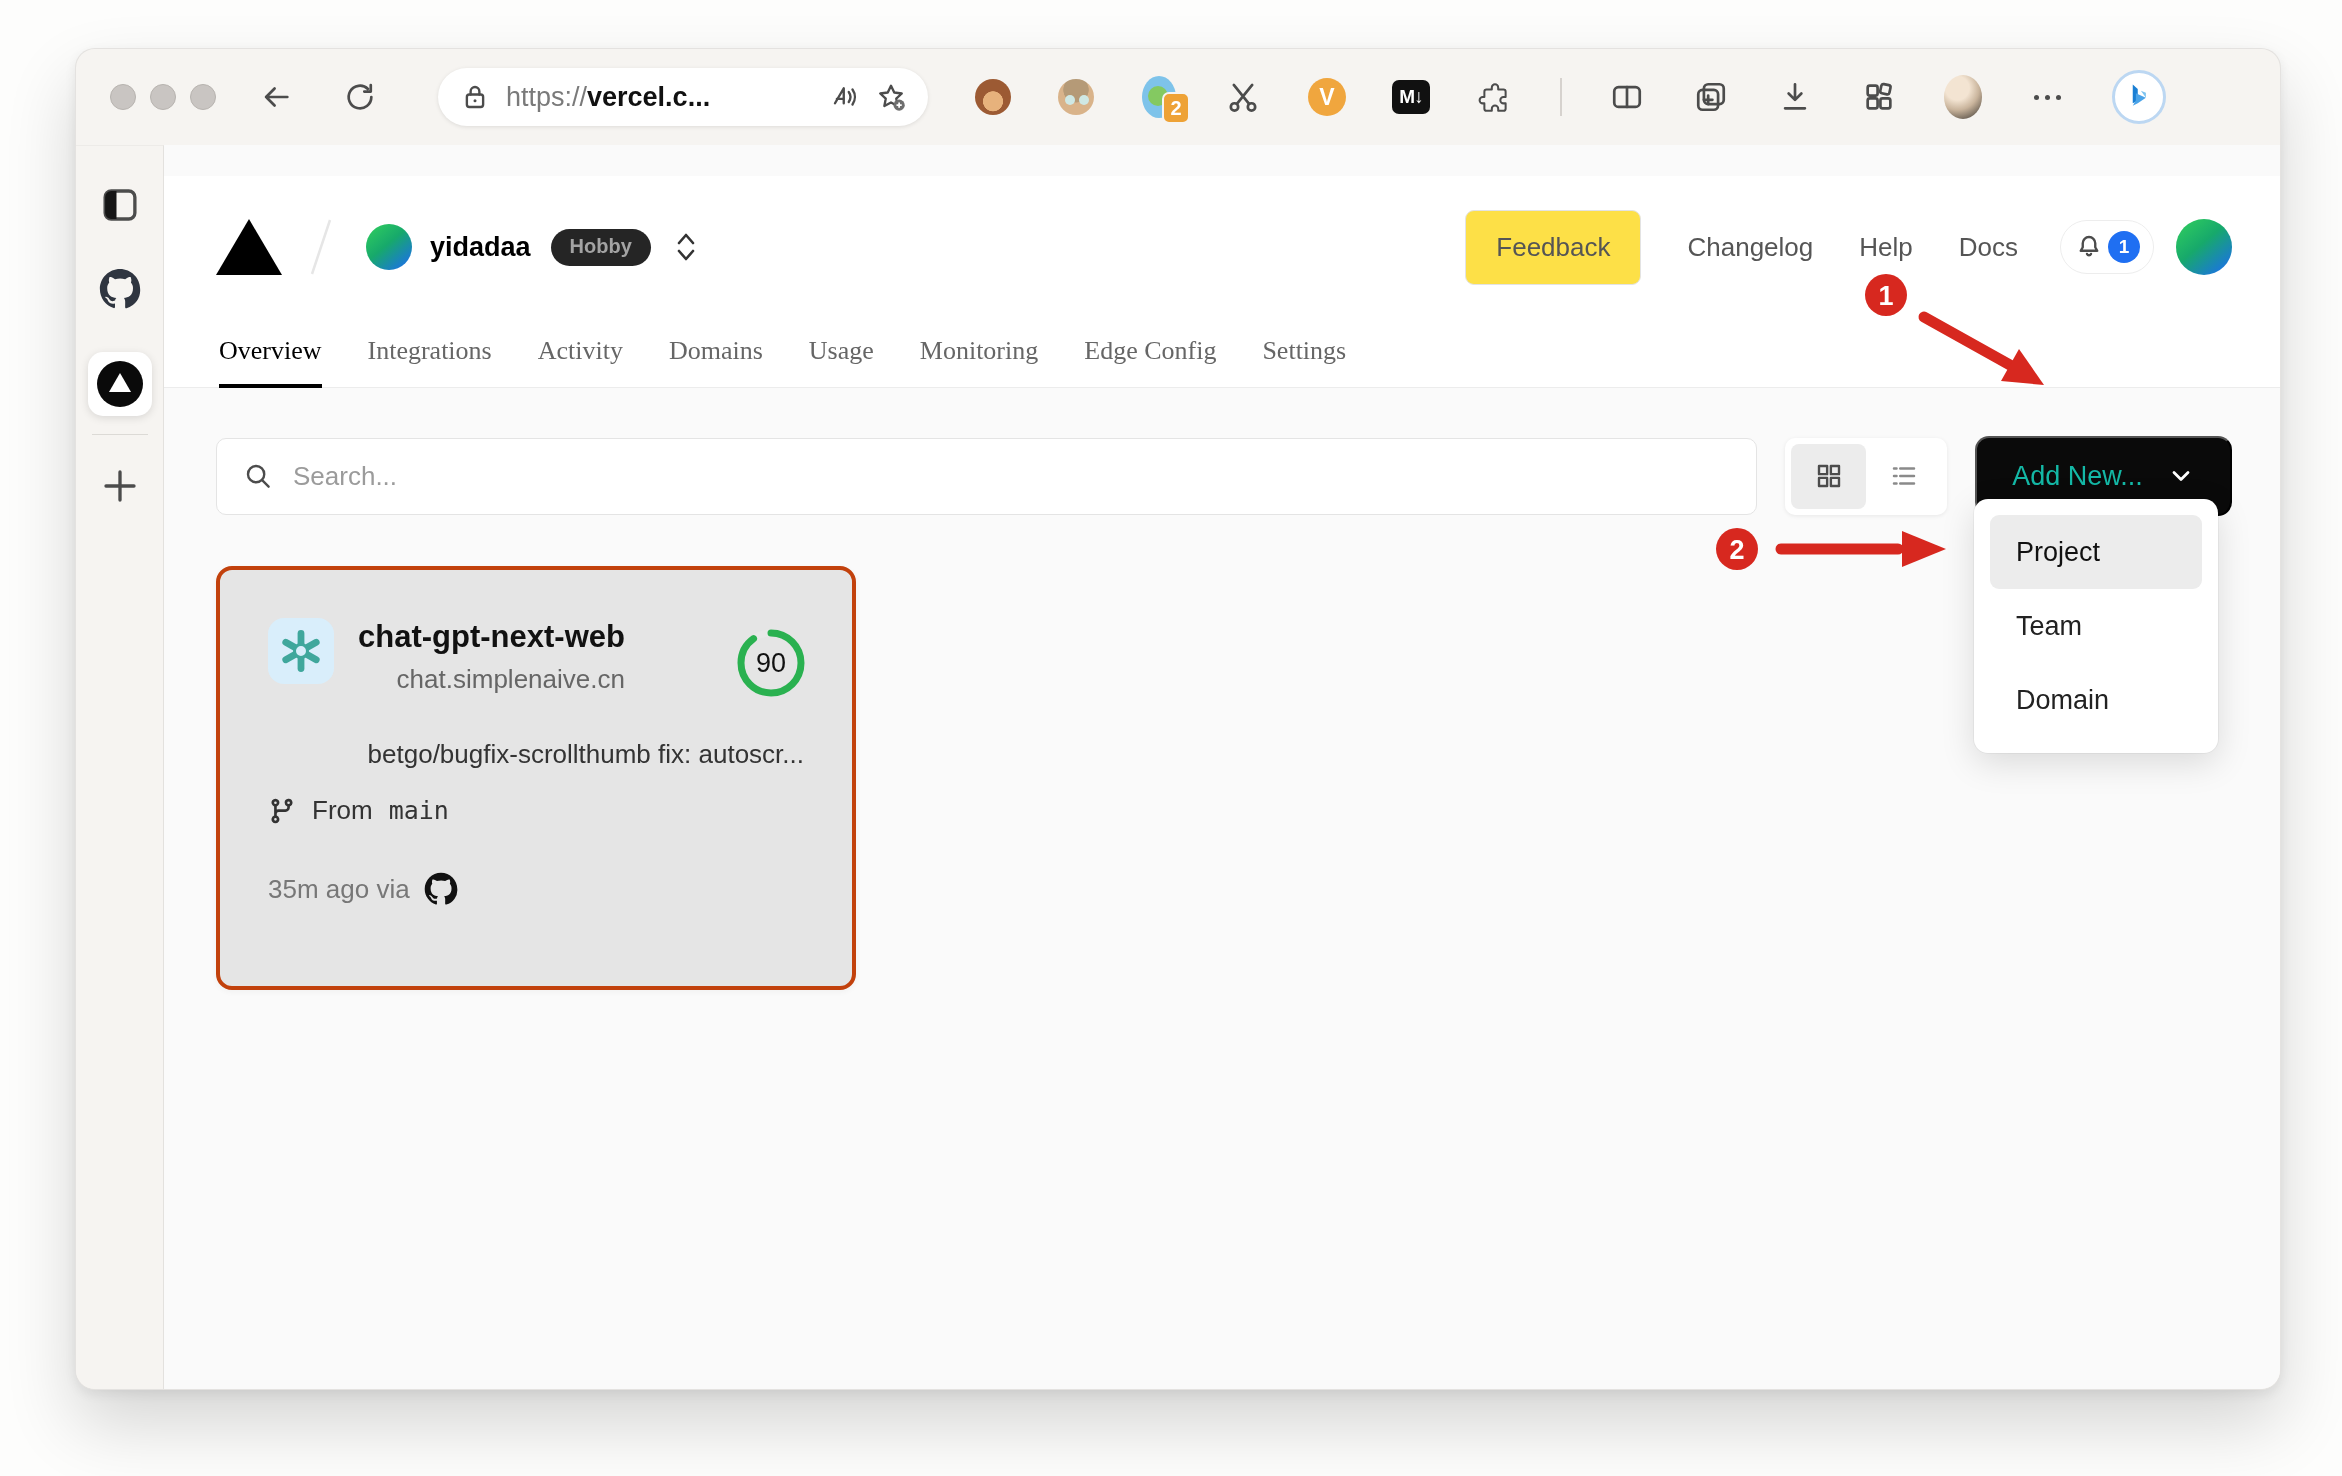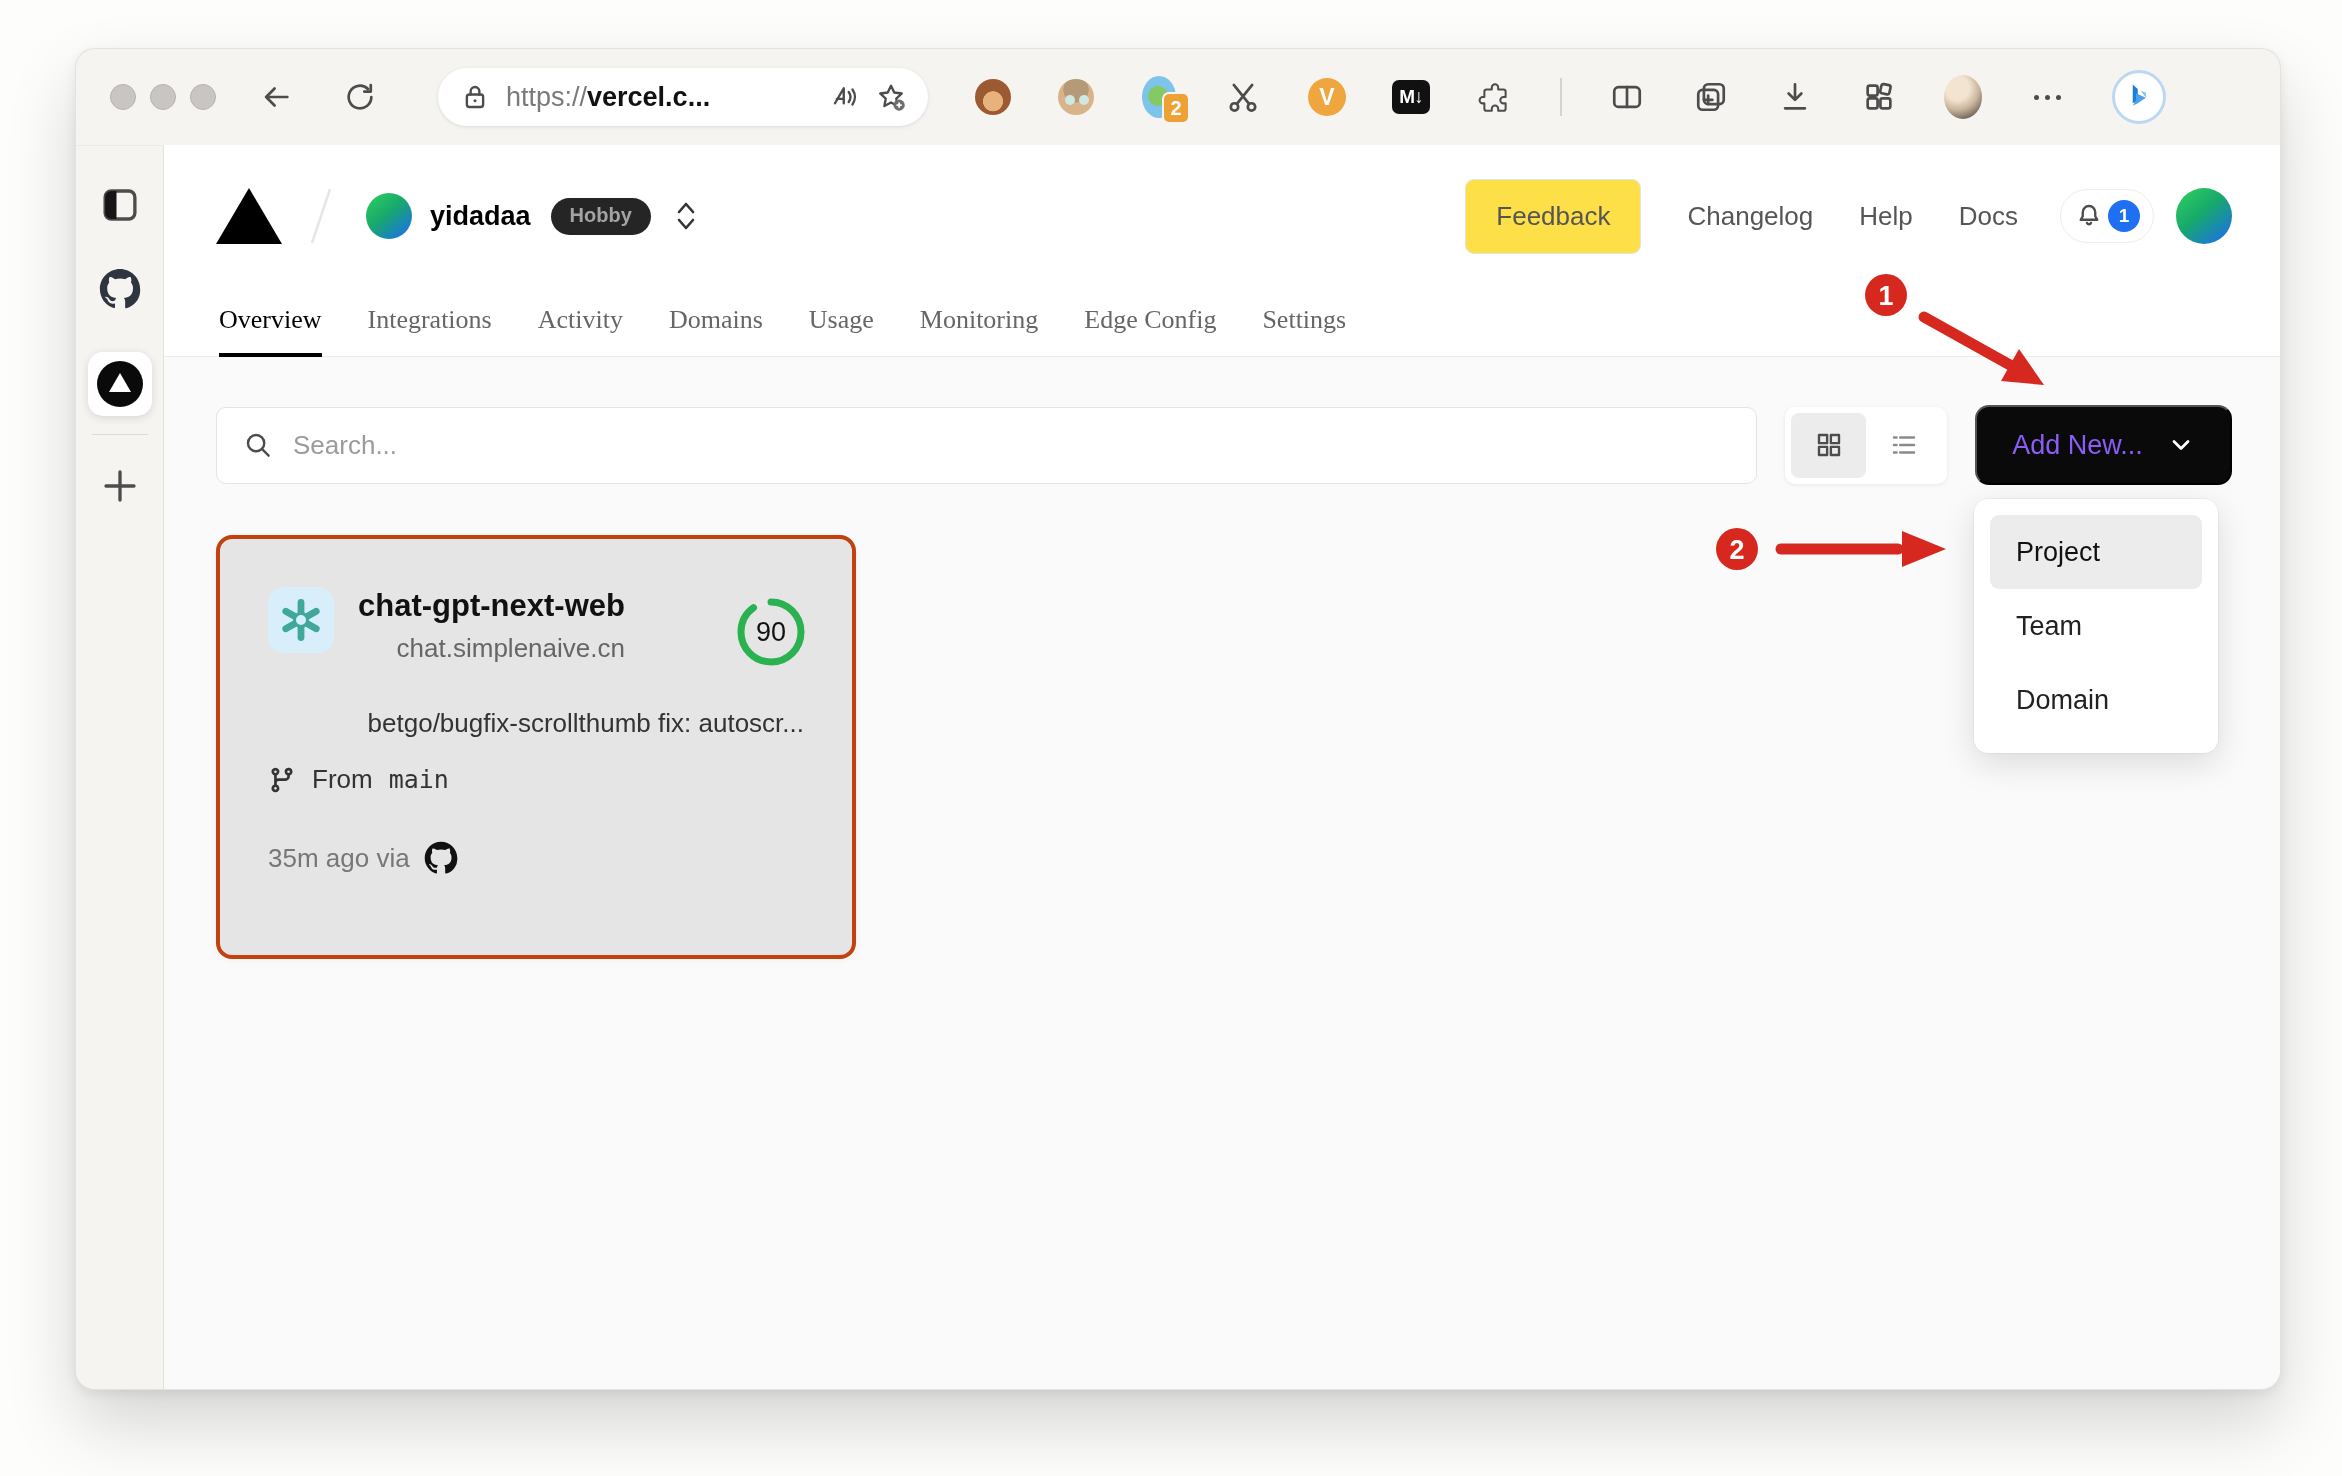--- a/index.html
+++ b/index.html
@@ -56,21 +56,21 @@
   .slot svg { width:42px; height:42px; }
   .activetab { width:64px; height:64px; border-radius:15px; background:#fff; box-shadow:0 2px 8px rgba(0,0,0,.12);
     display:flex; align-items:center; justify-content:center; margin-bottom:18px; }
   .vcircle { width:46px; height:46px; border-radius:50%; background:#0a0a0a; display:flex; align-items:center; justify-content:center; }
   .vcircle::after { content:""; width:0; height:0; border-left:11px solid transparent; border-right:11px solid transparent;
     border-bottom:19px solid #fff; margin-top:-3px; }
   .sdiv { width:56px; height:1px; background:#dcdad6; margin-bottom:30px; }
 
   
   .page { flex:1; background:#fafafa; position:relative; overflow:hidden; }
-  .vheader { background:#fff; height:212px; padding:0 48px 0 52px; border-bottom:1px solid #ececec; }
+  .vheader { background:#fff; height:212px; padding:0 48px 0 52px; border-bottom:1px solid #ececec;margin-top:31px; }
   .vh-top { height:142px; display:flex; align-items:center; }
   .tri { width:0; height:0; border-left:33px solid transparent; border-right:33px solid transparent; border-bottom:56px solid #000; }
   .slash { width:34px; height:66px; margin-left:22px; }
   .gavatar { width:46px; height:46px; border-radius:50%; margin-left:28px;
     background:linear-gradient(140deg, #2fcc5f 5%, #17a96b 45%, #1b74e0 90%); }
   .teamname { margin-left:18px; font-size:27px; font-weight:600; color:#000; }
   .plan { margin-left:20px; background:#252525; color:#a3a3a3; font-size:20px; font-weight:600;
     padding:6px 19px 8px; border-radius:999px; }
   .sortch { margin-left:20px; width:30px; height:34px; }
   .spacer { flex:1; }
@@ -93,21 +93,21 @@
     display:flex; align-items:center; padding:0 26px; gap:20px; }
   .search svg { width:30px; height:30px; }
   .search input { border:none; outline:none; flex:1; font-size:26px; color:#333; background:transparent;
     font-family:"Liberation Sans", sans-serif; }
   .search input::placeholder { color:#9b9b9b; }
   .toggle { width:162px; height:77px; background:#fff; border-radius:10px; box-shadow:0 1px 4px rgba(0,0,0,.08);
     display:flex; padding:6px; }
   .tg { flex:1; display:flex; align-items:center; justify-content:center; border-radius:8px; }
   .tg.sel { background:#ececec; }
   .tg svg { width:30px; height:30px; }
-  .addnew { width:257px; height:80px; background:#0a0a0a; border-radius:14px; color:#8b5cf6;
+  .addnew { width:257px; height:80px; background:#0a0a0a; border-radius:14px; color:#14b8a6;
     display:flex; align-items:center; justify-content:center; gap:24px; font-size:27px; font-weight:500; }
   .addnew svg { width:28px; height:28px; }
 
   
   .card { margin-top:50px; width:640px; height:424px; background:#e5e5e5; border:4px solid #c2410c; border-radius:16px;
     box-shadow:0 2px 6px rgba(0,0,0,.04); padding:48px; position:relative;text-align:right; }
   .chead { display:flex; gap:24px; }
   .openai { width:66px; height:66px; border-radius:16px; background:#d9eefb; display:flex; align-items:center; justify-content:center; }
   .openai svg { width:46px; height:46px; }
   .cname { font-size:31px; font-weight:600; color:#111; line-height:38px; }

